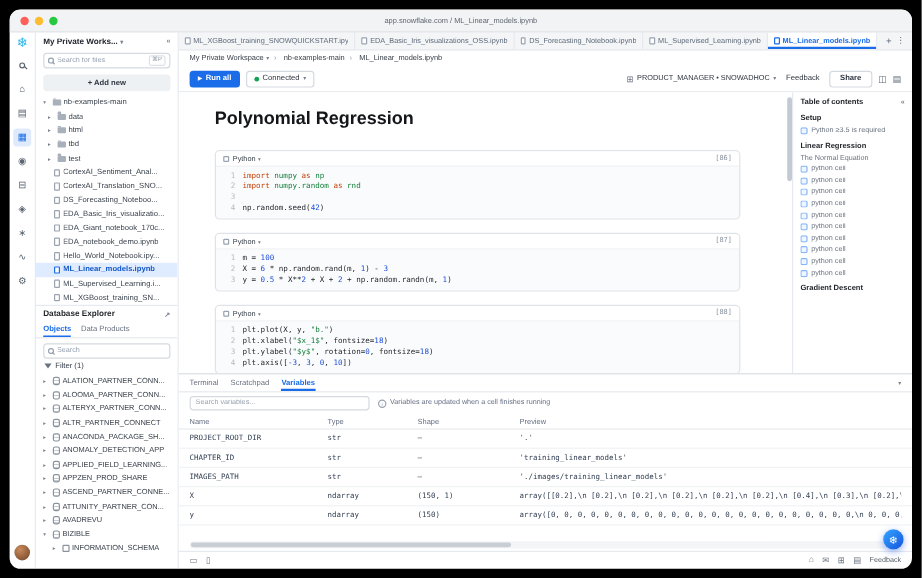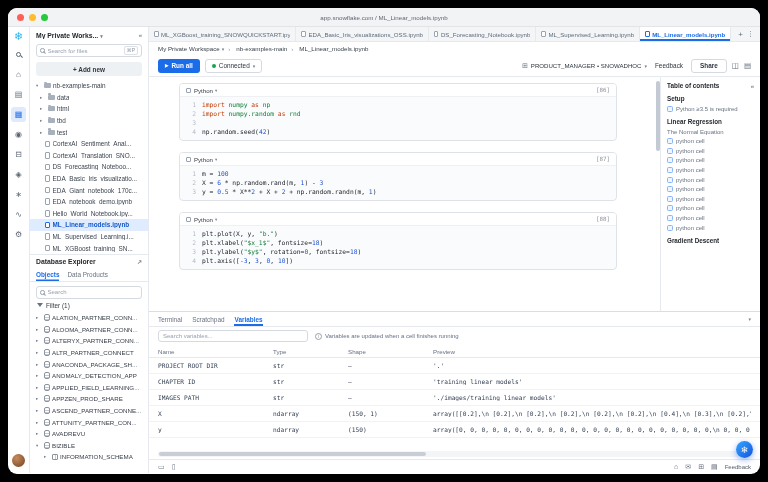--- a/index.html
+++ b/index.html
@@ -410,20 +410,21 @@
         <span class="btn-text">Feedback</span>
         <div class="btn-share">
             <span>Share</span>
           </div>
         <span class="tb-ic ic-a"></span>
         <span class="tb-ic ic-b"></span>
       </div>
 
       <div class="content">
         <div class="notebook">
+          <div class="nb-title">Polynomial Regression</div>
 
           <div class="cell">
             <div class="cell-h">
               <span class="cell-type-ic"></span>
               <span class="cell-lang">Python</span>
               <span class="exec">[86]</span>
             </div>
             <div class="cell-b">
                 <div class="code-line"><span class="ln">1</span><span class="code"><span class="tok-kw">import </span><span class="tok-mod">numpy</span><span class="tok-kw"> as </span><span class="tok-mod">np</span></span></div>
                 <div class="code-line"><span class="ln">2</span><span class="code"><span class="tok-kw">import </span><span class="tok-mod">numpy.random</span><span class="tok-kw"> as </span><span class="tok-mod">rnd</span></span></div>

